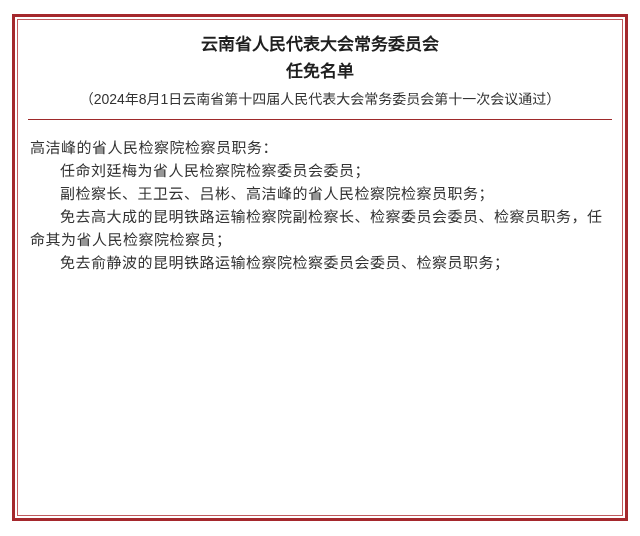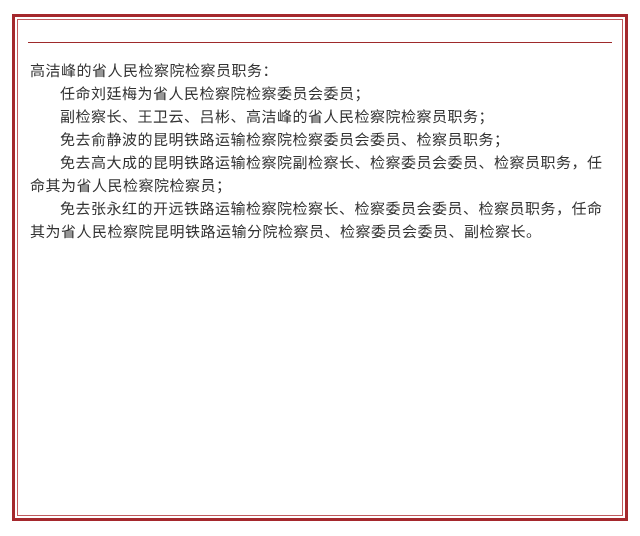--- a/index.html
+++ b/index.html
@@ -60,34 +60,38 @@
   }
   .doc-body p.intro { margin-top: 16px; text-indent: 0; }
   .doc-body p.indent { text-indent: 2em; }
 </style>
 </head>
 <body>
 
 <div class="doc-frame">
   <div class="doc-inner">
 
+    <div class="doc-header">
+      <div class="doc-title">云南省人民代表大会常务委员会</div>
+      <div class="doc-subtitle">任免名单</div>
+      <div class="session-note">（2024年8月1日云南省第十四届人民代表大会常务委员会第十一次会议通过）</div>
+    </div>
 
     <hr class="header-separator">
 
     <div class="doc-body">
       <p class="intro">高洁峰的省人民检察院检察员职务：</p>
       <div>
 
           <p class="indent">任命刘廷梅为省人民检察院检察委员会委员；</p>
 
           <p class="indent">副检察长、王卫云、吕彬、高洁峰的省人民检察院检察员职务；</p>
 
 
+          <p class="indent">免去高大成的昆明铁路运输检察院副检察长、检察委员会委员、检察员职务，任命其为省人民检察院检察员；</p>
+
           <p class="indent">免去俞静波的昆明铁路运输检察院检察委员会委员、检察员职务；</p>
 
-          <p class="indent">免去高大成的昆明铁路运输检察院副检察长、检察委员会委员、检察员职务，任命其为省人民检察院检察员；</p>
-
-          <p class="indent">免去张永红的开远铁路运输检察院检察长、检察委员会委员、检察员职务，任命其为省人民检察院昆明铁路运输分院检察员、检察委员会委员、副检察长。</p>
         </div>
     </div>
 
   </div>
 </div>
 
 </body></html>

